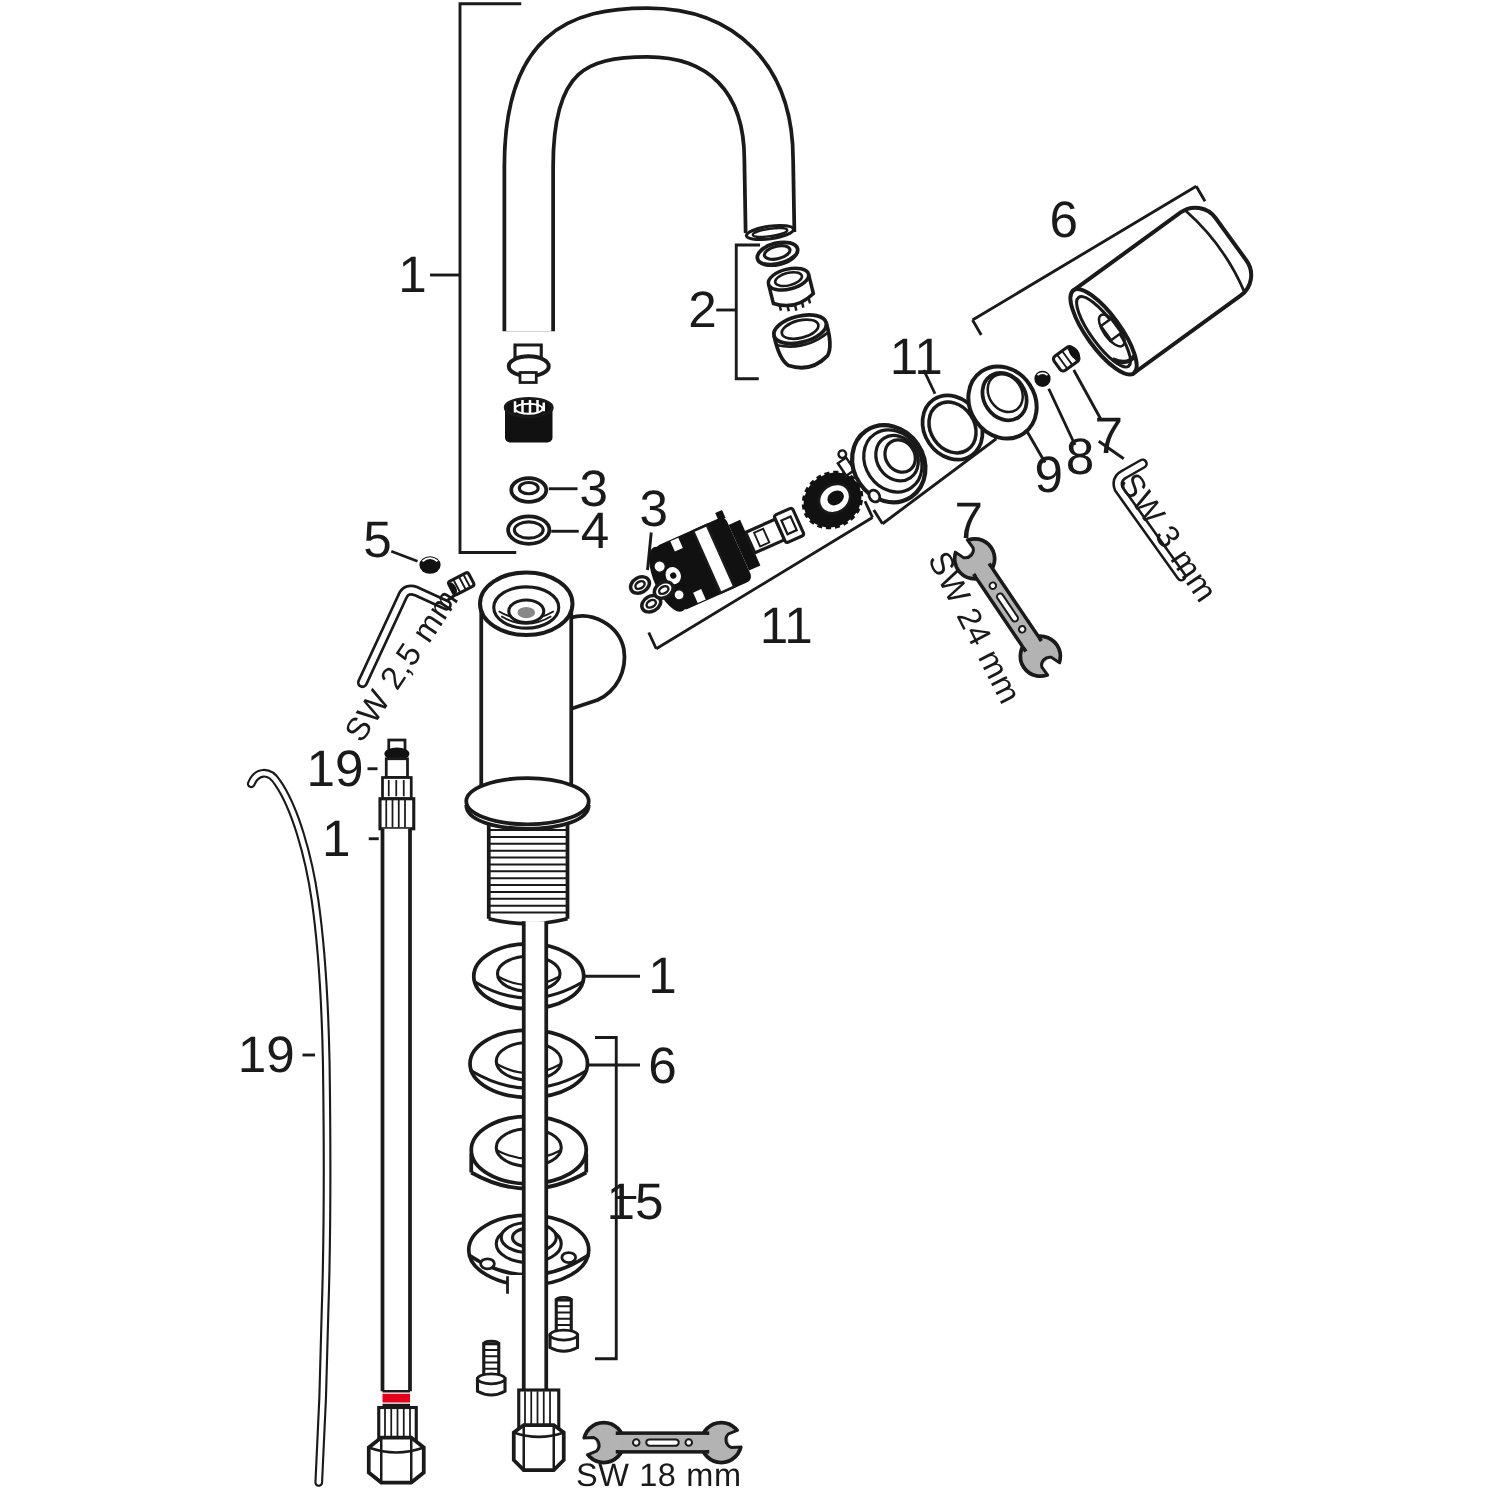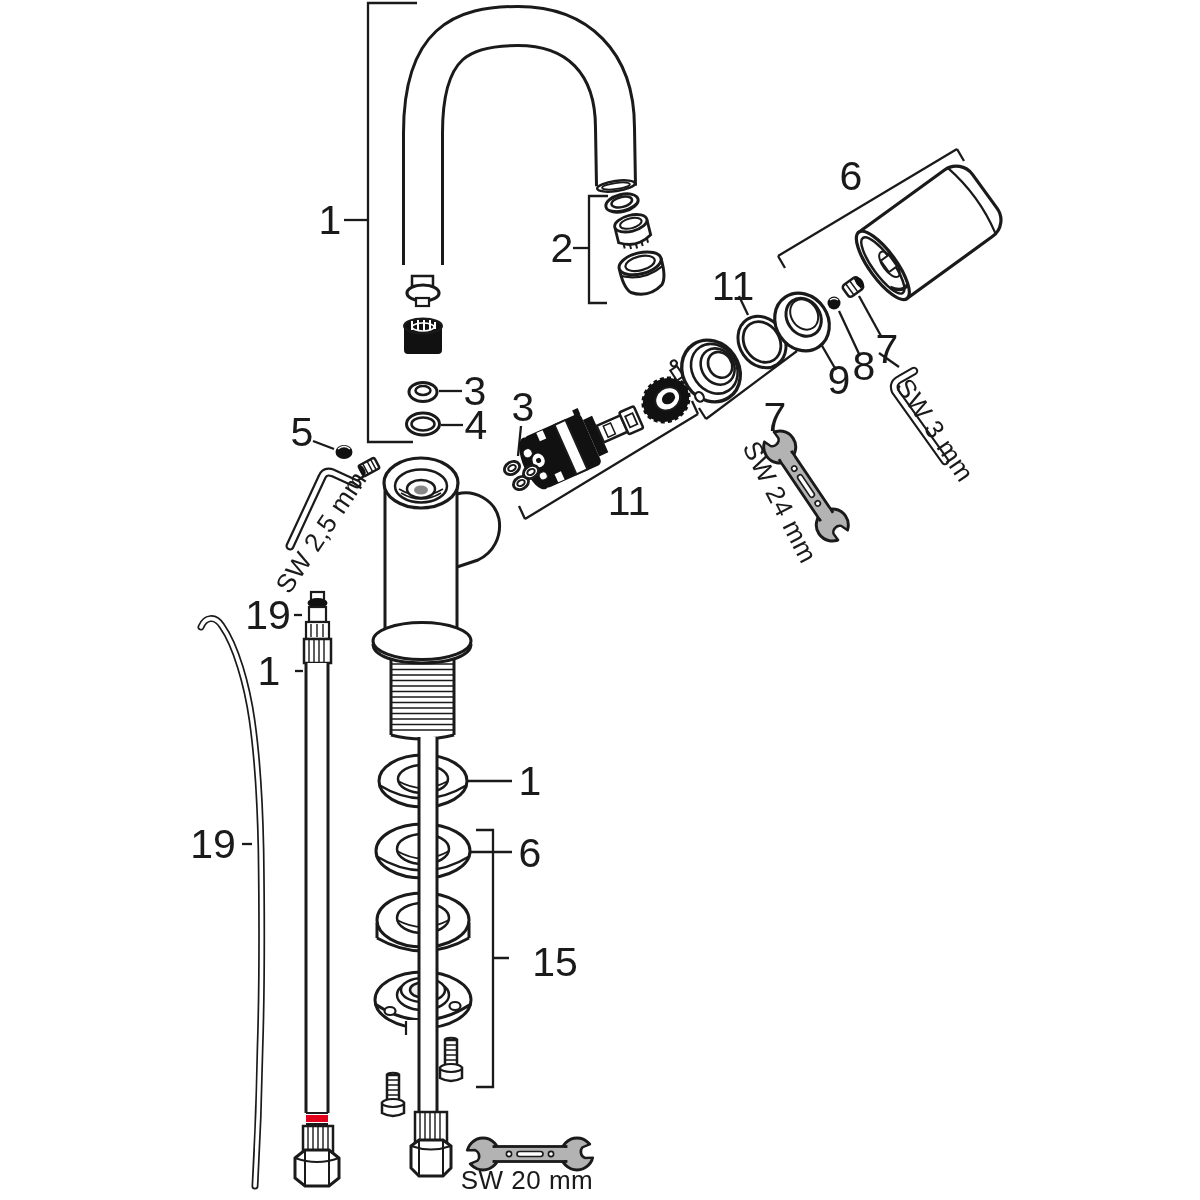--- a/index.html
+++ b/index.html
@@ -347,24 +347,24 @@
   <div class="plabel" style="left:302px;top:432px">5</div>
   <div class="plabel" style="left:851px;top:176px">6</div>
   <div class="plabel" style="left:887px;top:349px">7</div>
   <div class="plabel" style="left:864px;top:366px">8</div>
   <div class="plabel" style="left:839px;top:380px">9</div>
   <div class="plabel" style="left:775px;top:417px">7</div>
   <div class="plabel" style="left:733px;top:286px">11</div>
   <div class="plabel" style="left:629px;top:501px">11</div>
   <div class="plabel" style="left:523px;top:407px">3</div>
   <div class="plabel" style="left:530px;top:781px">1</div>
-  <div class="plabel" style="left:555px;top:962px">15</div>
+  <div class="plabel" style="left:508px;top:962px">15</div>
   <div class="plabel" style="left:530px;top:853px">6</div>
   <div class="plabel" style="left:269px;top:671px">1</div>
   <div class="plabel" style="left:268px;top:615px">19</div>
   <div class="plabel" style="left:213px;top:844px">19</div>
 
   <div class="tlabel" style="left:321px;top:532px;--r:-56deg">SW 2,5 mm</div>
   <div class="tlabel" style="left:935px;top:430px;--r:56deg">SW 3 mm</div>
   <div class="tlabel" style="left:780px;top:502px;--r:63deg">SW 24 mm</div>
-  <div class="tlabel" style="left:527px;top:1180px;--r:0deg">SW 20 mm</div>
+  <div class="tlabel" style="left:527px;top:1180px;--r:0deg">SW 18 mm</div>
 
 </div>
 
 </body></html>

